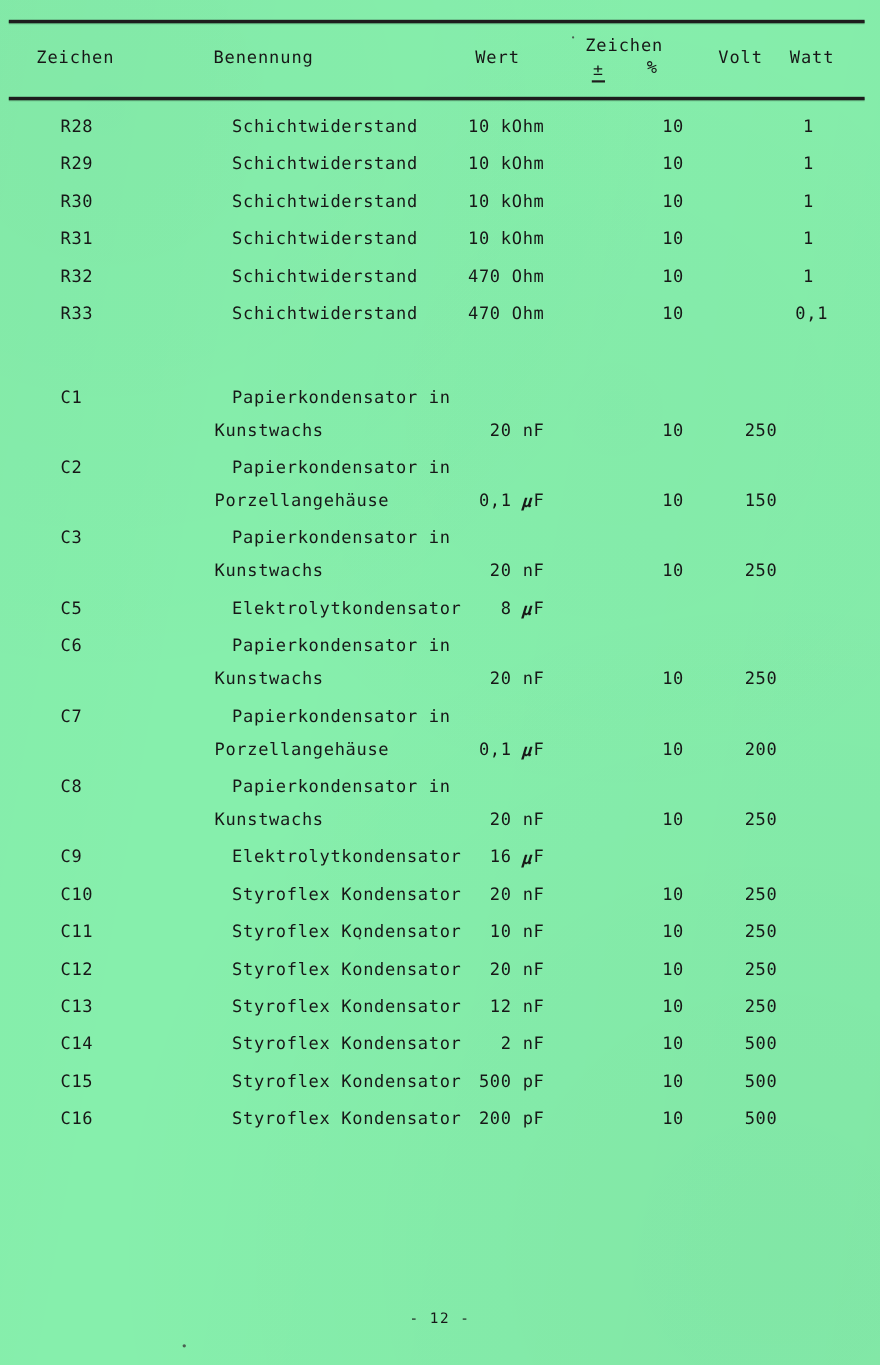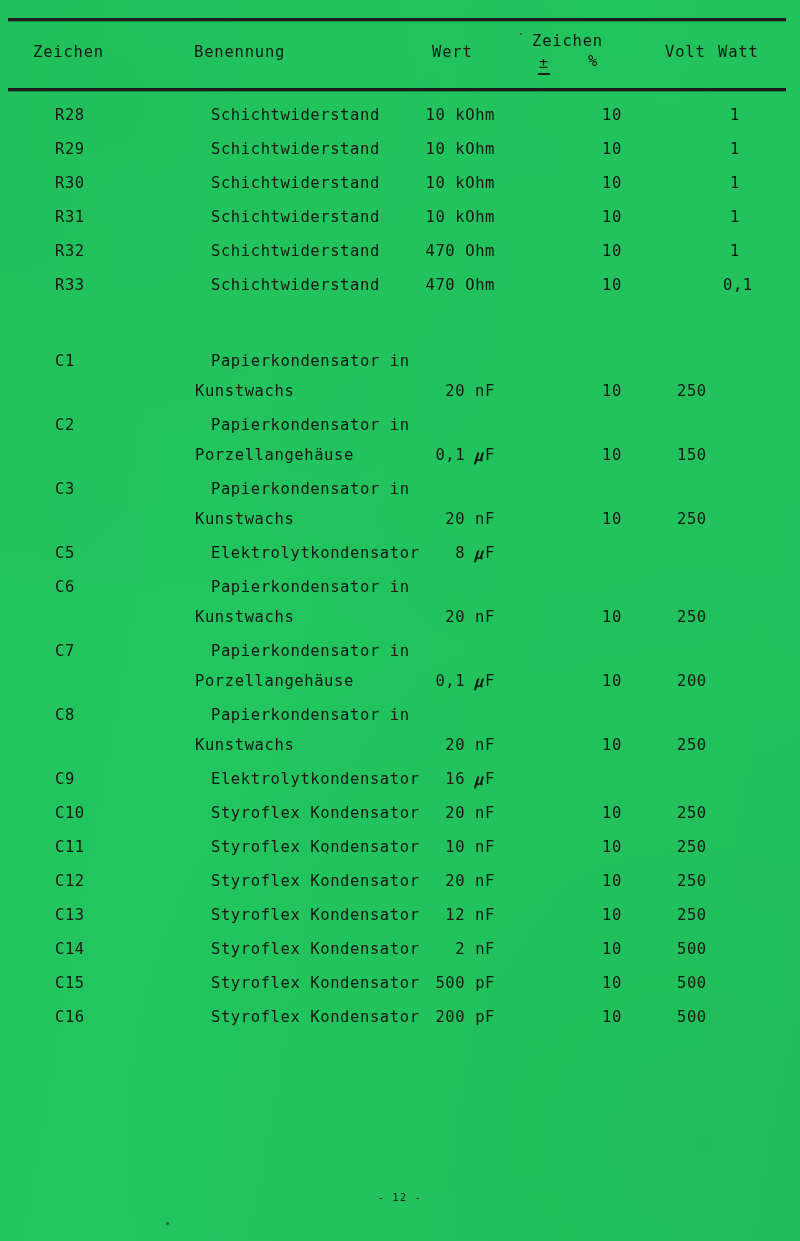--- a/index.html
+++ b/index.html
@@ -14,21 +14,21 @@
     color: #171717;
     position: relative;
     overflow: hidden;
     -webkit-font-smoothing: none;
   }
 
   
   .page {
     position: absolute;
     inset: 0;
-    background: #22c55e;
+    background: #86efac;
     text-decoration: underline;
   }
   
   .page::before {
     content: "";
     position: absolute;
     inset: 0;
     background:
       radial-gradient(circle at 12% 8%, rgba(0,0,0,0.018), rgba(0,0,0,0) 42%),
       radial-gradient(circle at 88% 92%, rgba(0,0,0,0.022), rgba(0,0,0,0) 48%),
@@ -61,21 +61,21 @@
     font-size: 15.5px;
     letter-spacing: 0.8px;
     white-space: nowrap;
   }
   .h-zeichen   { left: 33px;  top: 15px; }
   .h-benennung { left: 194px; top: 15px; }
   .h-wert      { left: 432px; top: 15px; }
   .h-toleranz  { left: 532px; top: 4px;  }
   .h-plus      { left: 539px; top: 26px; font-size: 15px; }
   .h-pct       { left: 588px; top: 24px; }
-  .h-volt      { left: 653px; top: 15px; margin-left: 12px; }
+  .h-volt      { left: 653px; top: 15px; }
   .h-watt      { left: 718px; top: 15px; }
 
   .h-plus .pm {
     display: inline-block;
     position: relative;
     line-height: 1;
   }
   .h-plus .pm::after {
     content: "";
     position: absolute;
@@ -127,21 +127,21 @@
     transform: translateY(1px) skewX(-6deg);
   }
 
   
   .footer {
     position: absolute;
     left: 0;
     top: 1192px;
     width: 800px;
     text-align: center;
-    font-size: 10px;
+    font-size: 13px;
     letter-spacing: 1.4px;
   }
   .speck {
     position: absolute;
     width: 3px; height: 3px;
     background: #3b3b3b;
     border-radius: 50%;
     opacity: 0.8;
   }
 </style>

